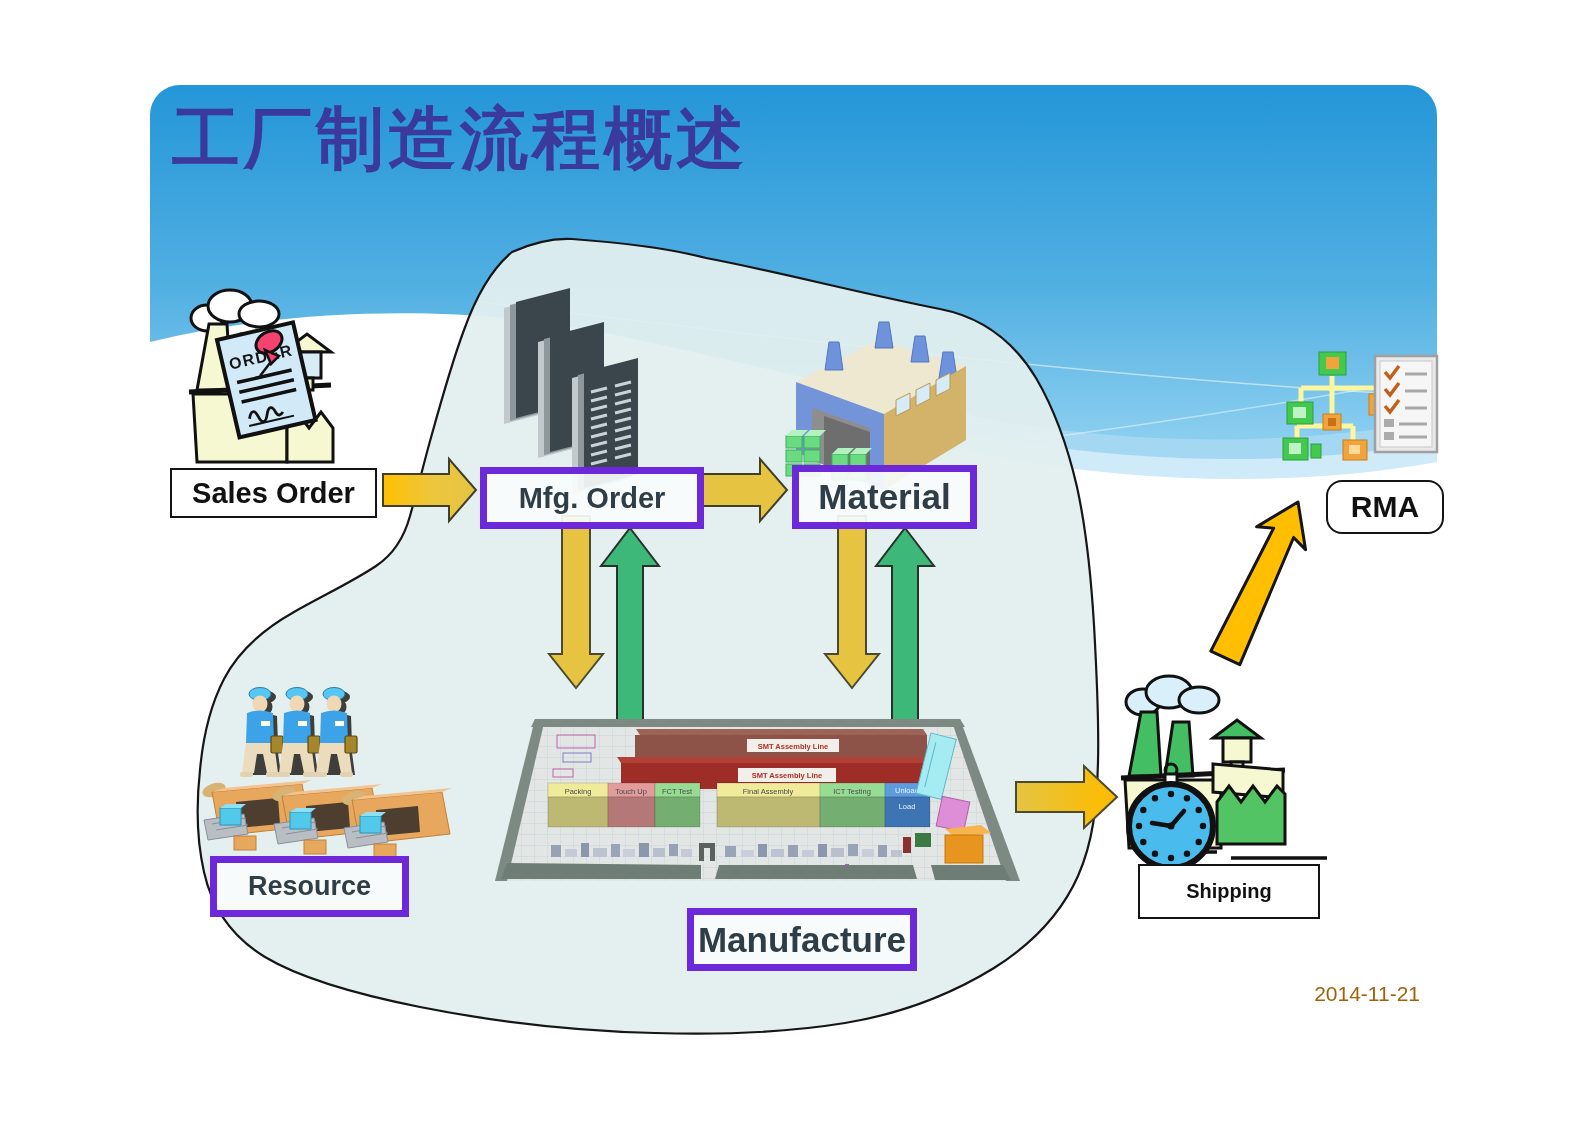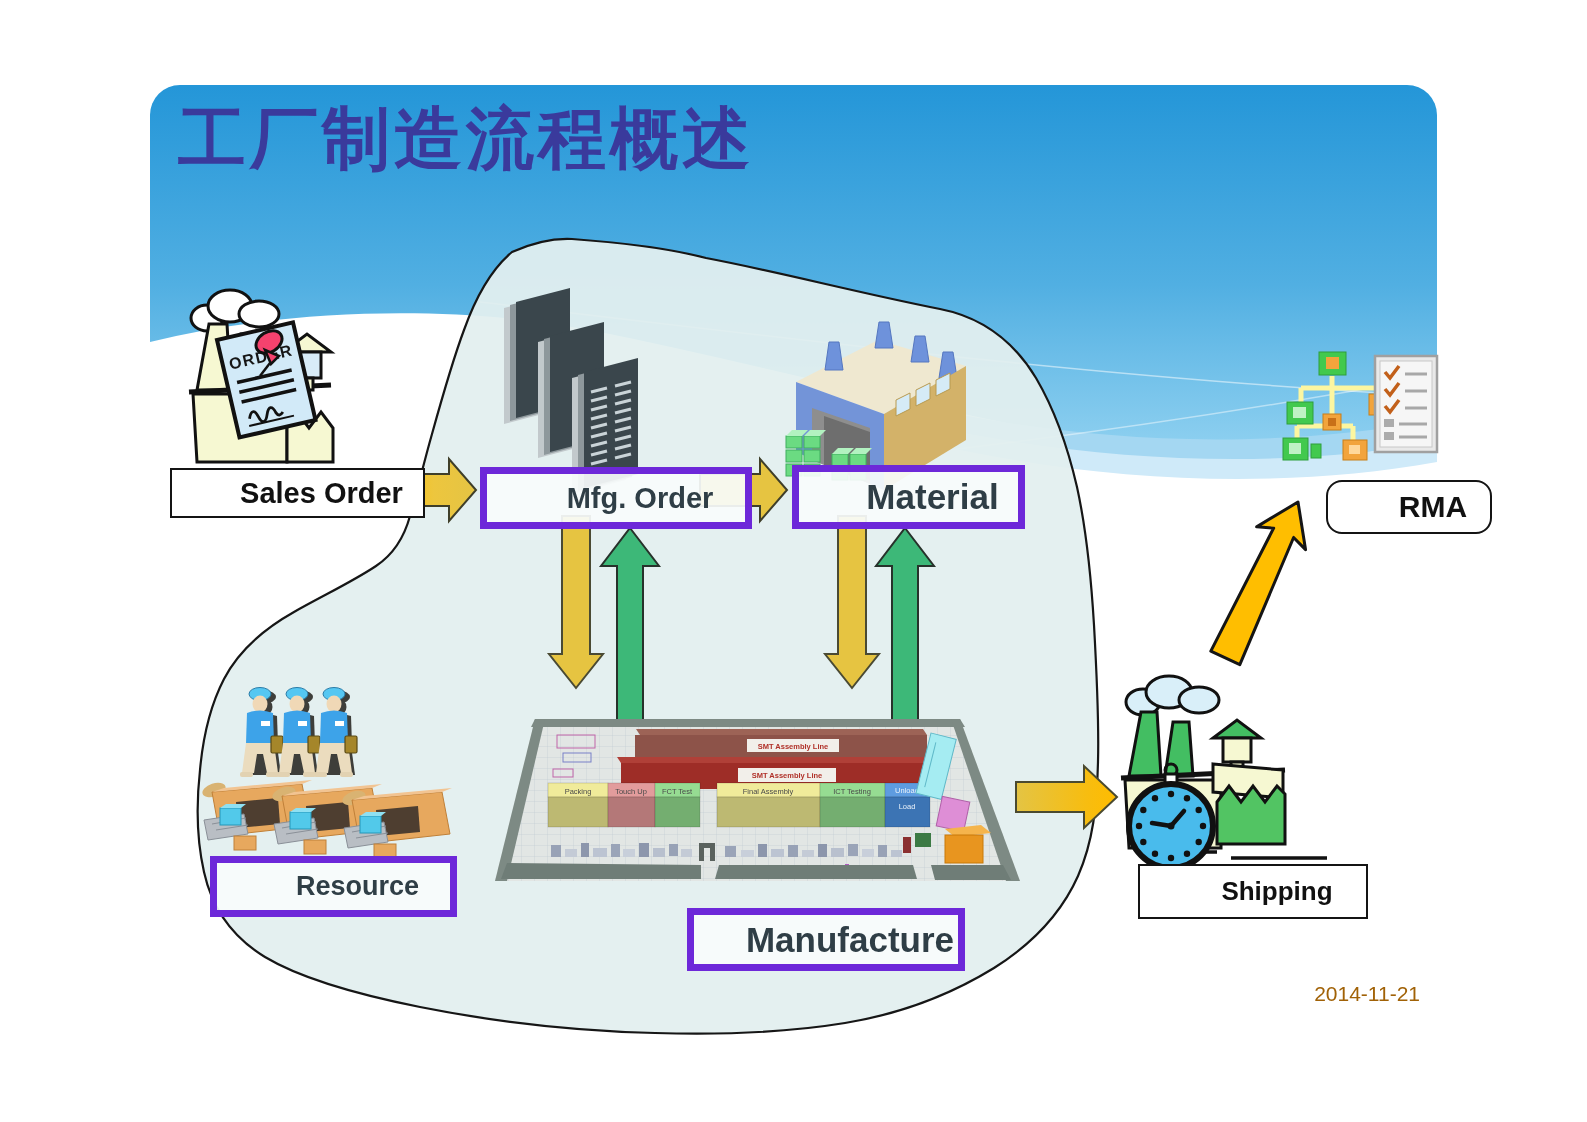--- a/index.html
+++ b/index.html
@@ -1,23 +1,23 @@
 <!DOCTYPE html>
 <html><head>
 <meta charset="utf-8">
 <style>
   html,body{margin:0;padding:0;background:#fff;}
   #stage{position:relative;width:1587px;height:1122px;overflow:hidden;background:#fff;
          font-family:"Liberation Sans",sans-serif;}
   #bg{position:absolute;left:0;top:0;z-index:1;}
   .node-box{position:absolute;z-index:3;display:flex;align-items:center;justify-content:center;
-            font-weight:bold;text-align:center;padding-left:48px;}
+            font-weight:bold;text-align:center;}
   .box-black{background:#ffffff;border:2.5px solid #141414;color:#111111;}
   .box-gray{background:rgba(248,252,252,0.92);border:7px solid #6d28d9;color:#2F3E46;}
-  #title{position:absolute;left:178px;top:88px;width:660px;height:100px;z-index:3;
+  #title{position:absolute;left:172px;top:88px;width:660px;height:100px;z-index:3;
          font-family:"DejaVu Serif",serif;font-weight:bold;font-size:68px;line-height:100px;
          color:#3A3A9C;letter-spacing:4px;white-space:nowrap;}
   #date{position:absolute;left:1300px;top:982px;width:120px;z-index:3;
         font-size:21px;color:#a16207;text-align:right;}
 </style>
 </head>
 <body>
 
 <div id="stage">
 
@@ -385,19 +385,19 @@
 <div class="node-box box-black" style="left:170px;top:468px;width:203px;height:46px;font-size:29px;">Sales Order</div>
 
 <div class="node-box box-gray" style="left:480px;top:467px;width:210px;height:48px;font-size:29px;">Mfg. Order</div>
 
 <div class="node-box box-gray" style="left:792px;top:465px;width:171px;height:50px;font-size:35px;">Material</div>
 
 <div class="node-box box-gray" style="left:210px;top:856px;width:185px;height:47px;font-size:27px;">Resource</div>
 
 <div class="node-box box-gray" style="left:687px;top:908px;width:216px;height:49px;font-size:35px;">Manufacture</div>
 
-<div class="node-box box-black" style="left:1138px;top:864px;width:178px;height:51px;font-size:26px;">Shipping</div>
+<div class="node-box box-black" style="left:1138px;top:864px;width:178px;height:51px;font-size:20px;">Shipping</div>
 
 <div class="node-box box-black" style="left:1326px;top:480px;width:114px;height:50px;font-size:30px;border-radius:16px;">RMA</div>
 
 <div id="date">2014-11-21</div>
 
 </div>
 
 </body></html>

